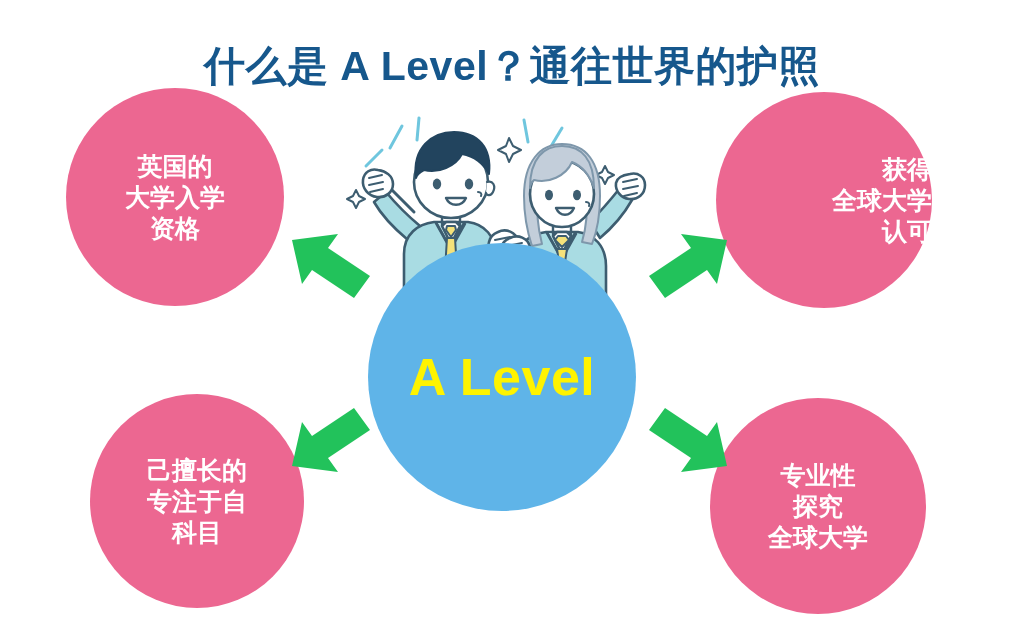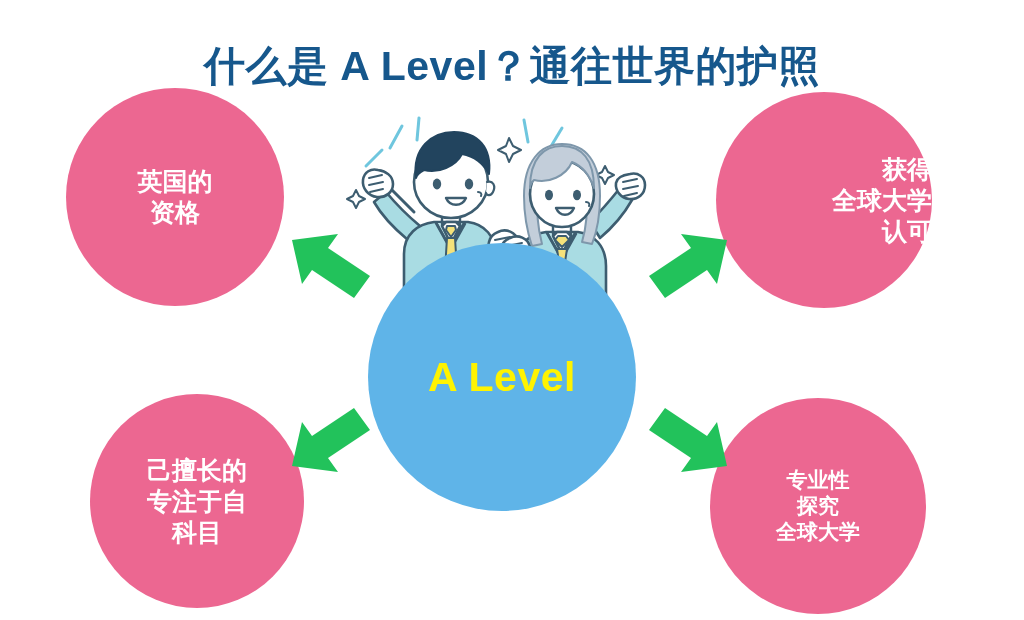--- a/index.html
+++ b/index.html
@@ -48,39 +48,39 @@
     text-align: center;
     font-weight: bold;
     line-height: 1.24;
     box-sizing: border-box;
   }
   .pill .ln { display: block; white-space: nowrap; }
 
   #pill-tl { left: 66px;  top: 88px;  width: 218px; height: 218px; font-size: 25px; }
   #pill-tr { left: 716px; top: 92px;  width: 216px; height: 216px; font-size: 25px; align-items: flex-end; }
   #pill-bl { left: 90px;  top: 394px; width: 214px; height: 214px; font-size: 25px; }
-  #pill-br { left: 710px; top: 398px; width: 216px; height: 216px; font-size: 21px; }
+  #pill-br { left: 710px; top: 398px; width: 216px; height: 216px; font-size: 25px; }
 
   
   #hub {
     position: absolute;
     left: 368px;
     top: 243px;
     width: 268px;
     height: 268px;
     border-radius: 50%;
     background: #5FB4E8;
     display: flex;
     align-items: center;
     justify-content: center;
     z-index: 3;
   }
   #hub-label {
     color: #FFF300;
-    font-size: 41px;
+    font-size: 52px;
     font-weight: bold;
     letter-spacing: 0.5px;
     white-space: nowrap;
   }
 
   
   .arrow {
     position: absolute;
     width: 86px;
     height: 78px;
@@ -204,20 +204,21 @@
       </g>
     </svg>
   </div>
 
   <div id="hub">
     <span id="hub-label">A Level</span>
   </div>
 
   <div class="pill" id="pill-tl">
     <span class="ln">英国的</span>
+    <span class="ln">大学入学</span>
     <span class="ln">资格</span>
   </div>
 
   <div class="pill" id="pill-tr">
     <span class="ln">获得</span>
     <span class="ln">全球大学</span>
     <span class="ln">认可</span>
   </div>
 
   <div class="pill" id="pill-bl">

